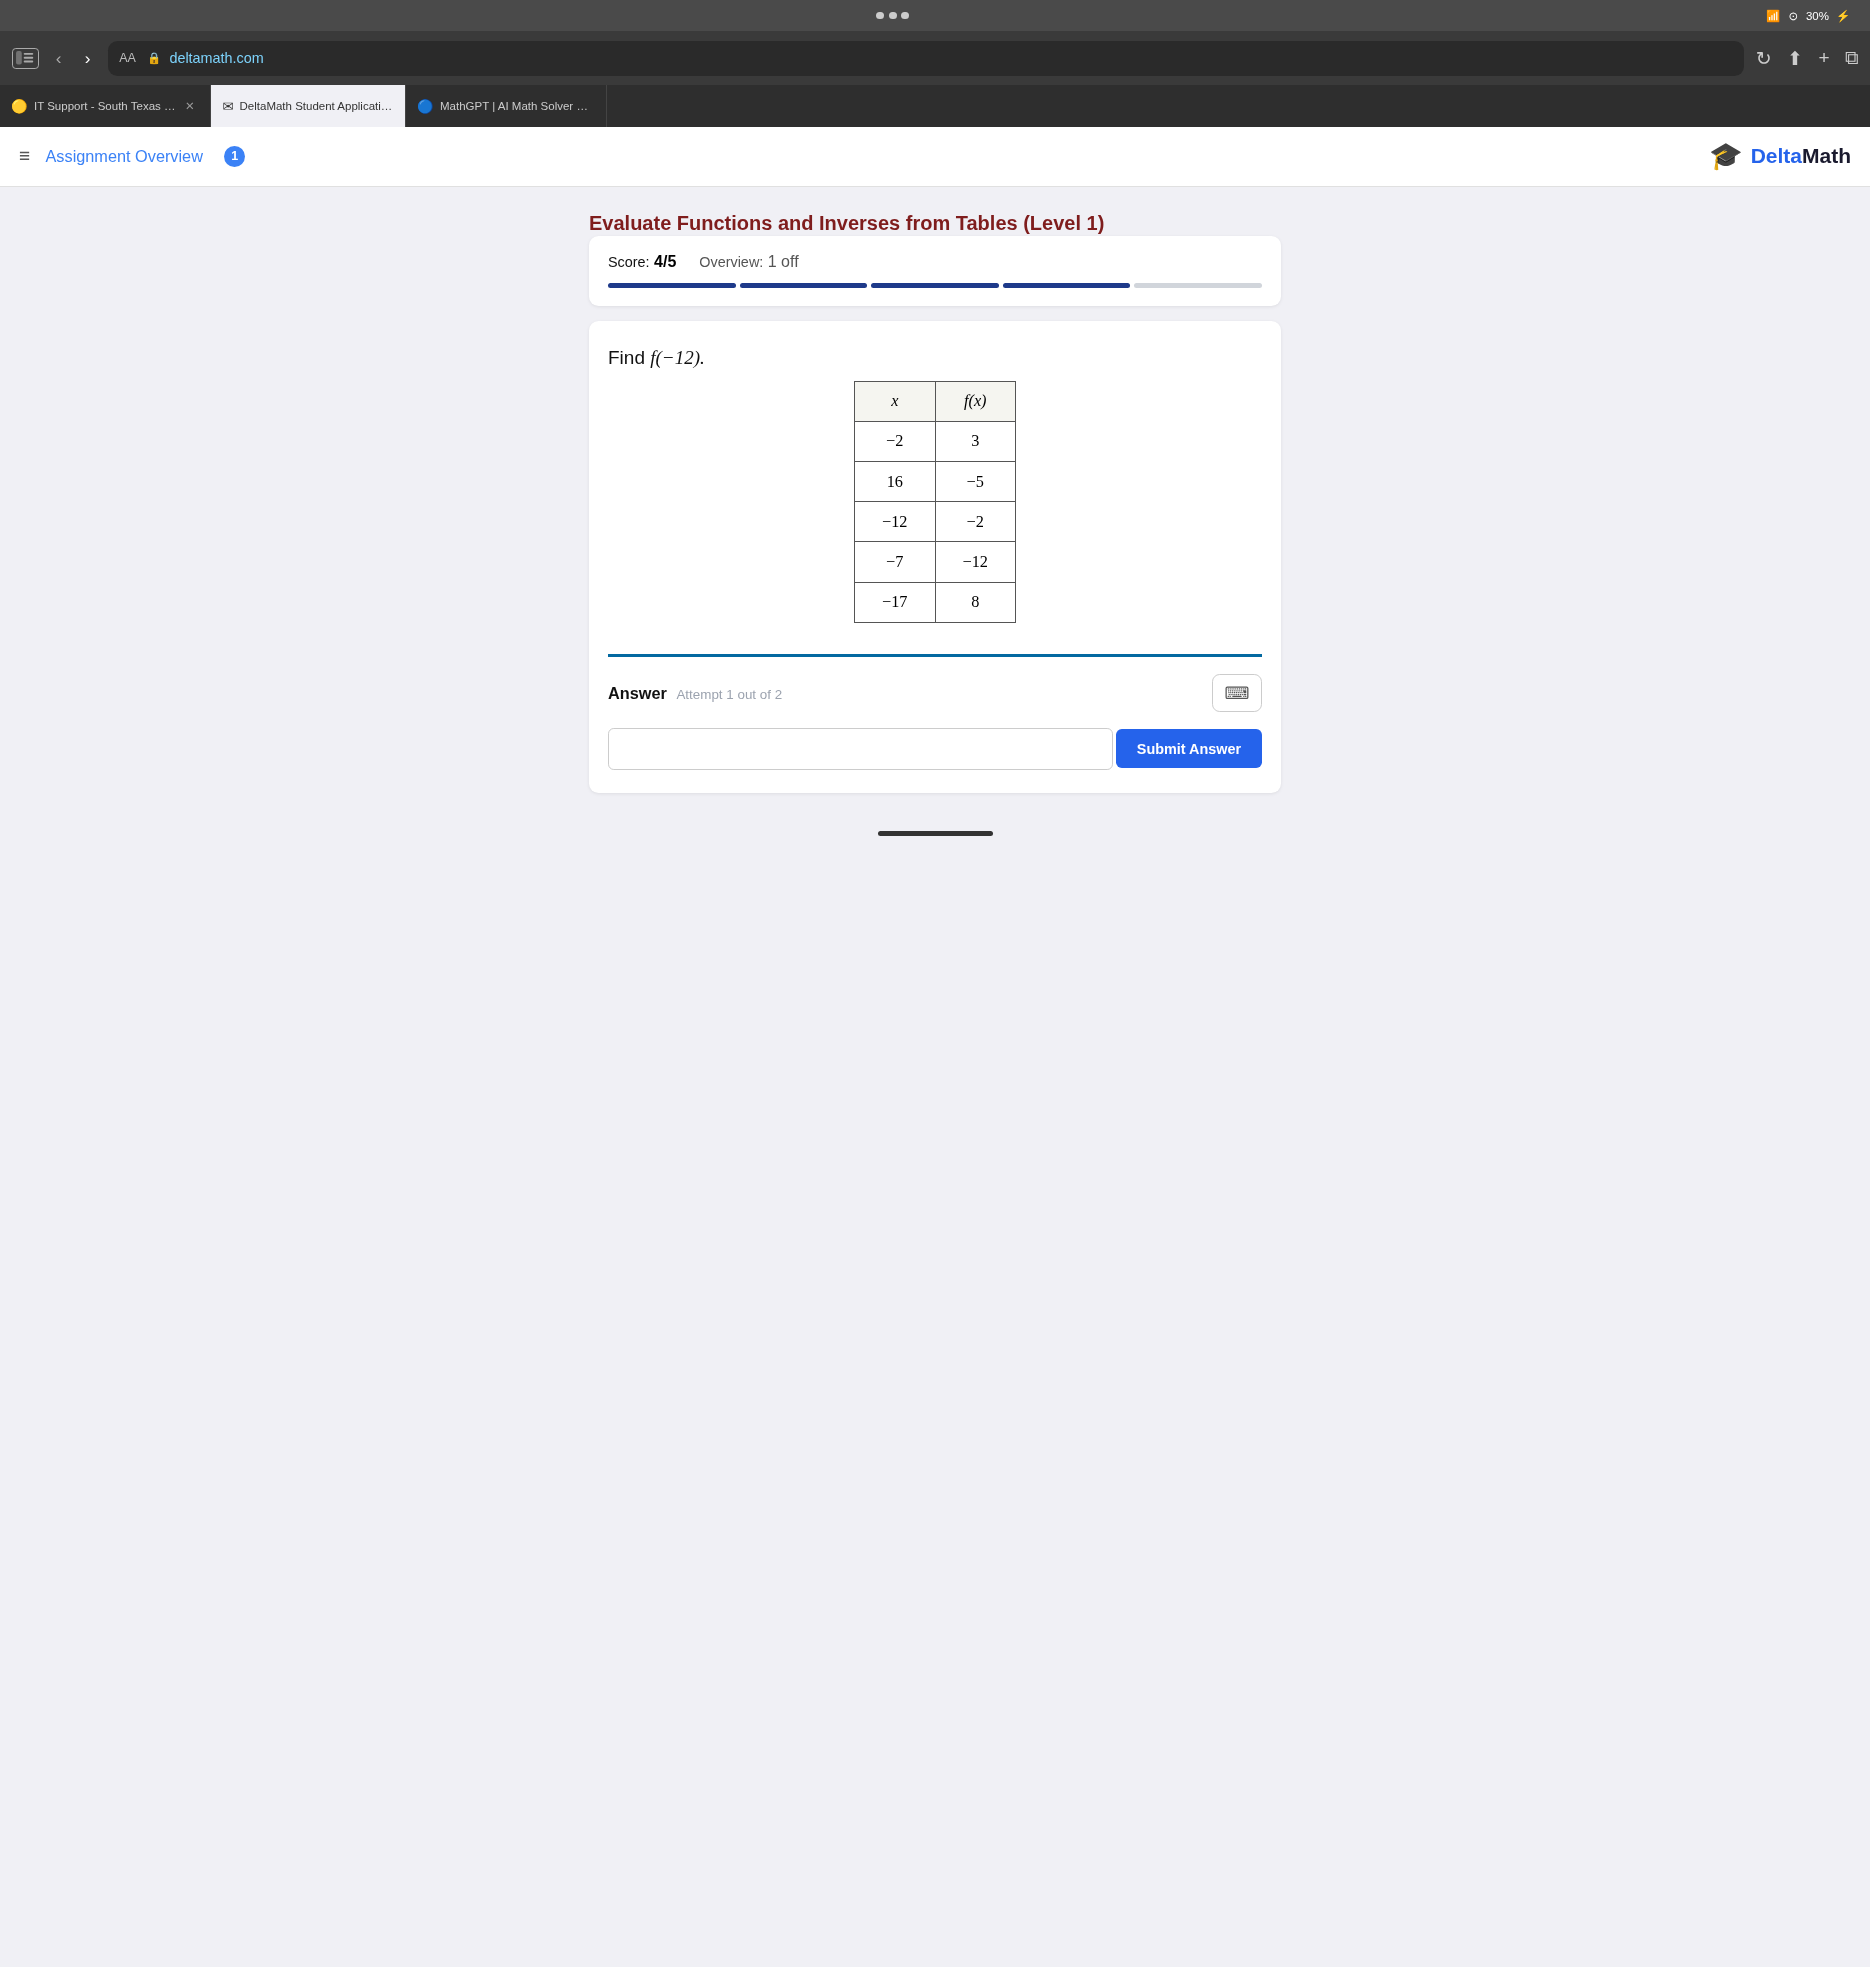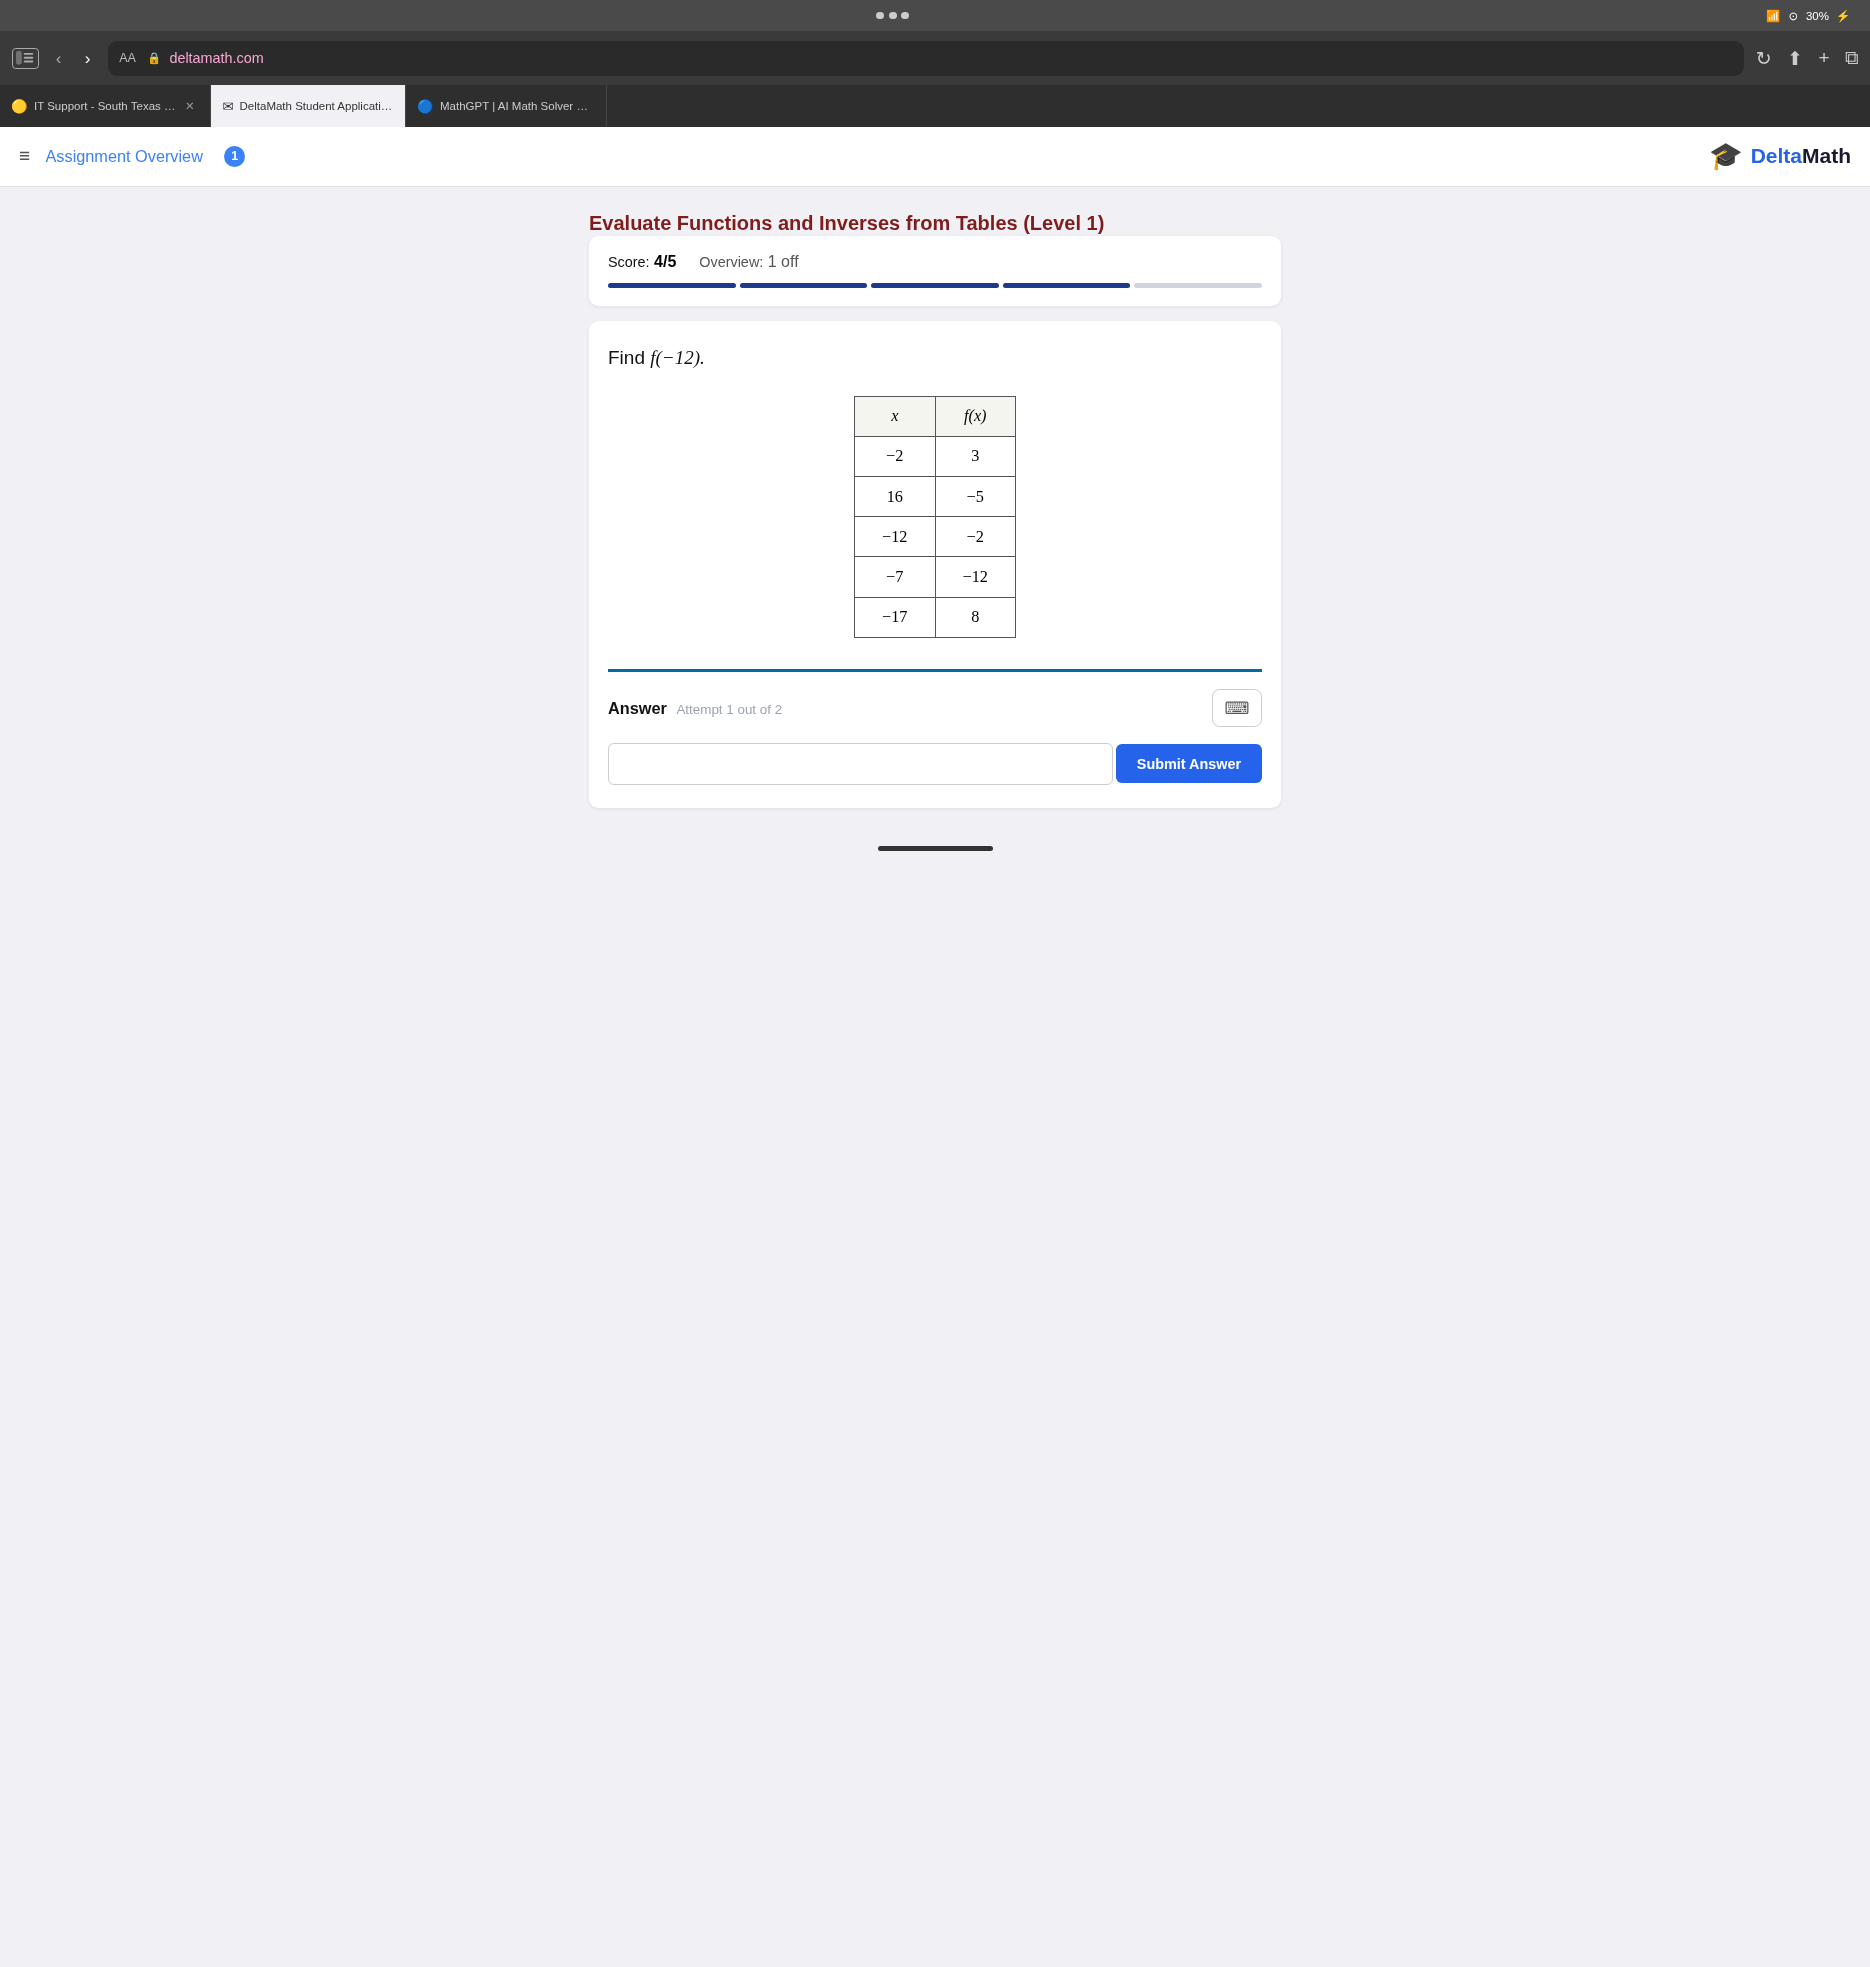--- a/index.html
+++ b/index.html
@@ -66,21 +66,21 @@
       color: white;
       font-size: 14.4px;
       gap: 7.7px;
     }
     .font-size-label {
       color: #bbb;
       font-size: 12.5px;
       margin-right: 3.8px;
     }
     .lock-icon { color: #aaa; font-size: 11.5px; }
-    .domain-text { color: #f9a8d4; font-size: 14.4px; }
+    .domain-text { color: #7dd3fc; font-size: 14.4px; }
     .browser-actions {
       display: flex; gap: 15.4px; align-items: center;
     }
     .browser-action-btn {
       background: none; border: none; color: #ccc;
       font-size: 19px; cursor: pointer;
     }
 
     
     .tabs-bar {
@@ -233,21 +233,21 @@
       width: 17.3px; height: 17.3px;
       border: 1.9px solid #333;
       border-radius: 50%;
       display: inline-flex; align-items: center; justify-content: center;
       font-size: 7.7px;
     }
 
     .question-text {
       font-size: 19px;
       color: #111;
-      margin-bottom: 23px;
+      margin-bottom: 8px;
       line-height: 1.5;
     }
     .math-italic { font-style: italic; font-family: Georgia, 'Times New Roman', serif; }
 
     
     .table-wrapper {
       display: flex;
       justify-content: center;
       margin-bottom: 31px;
     }

